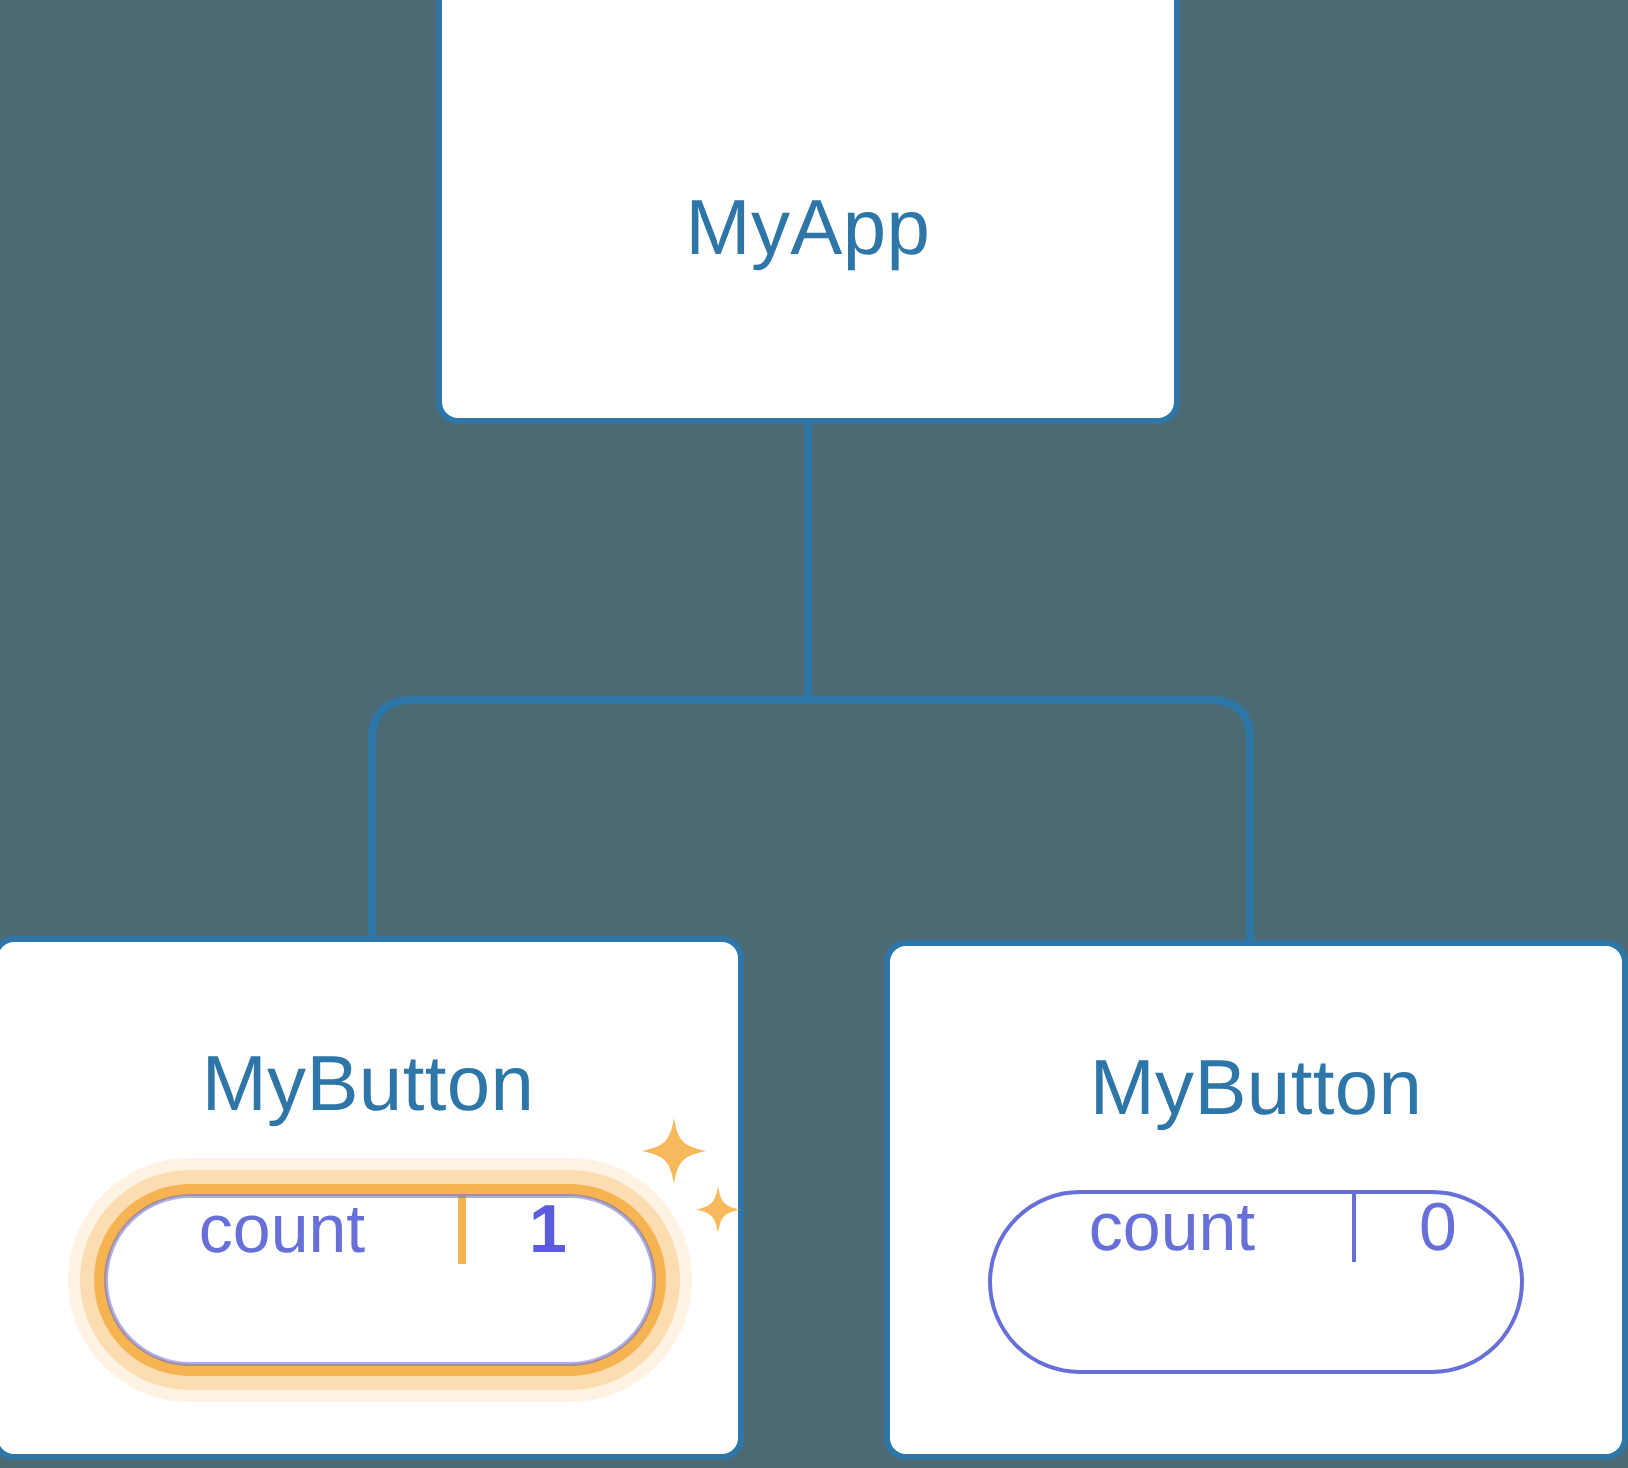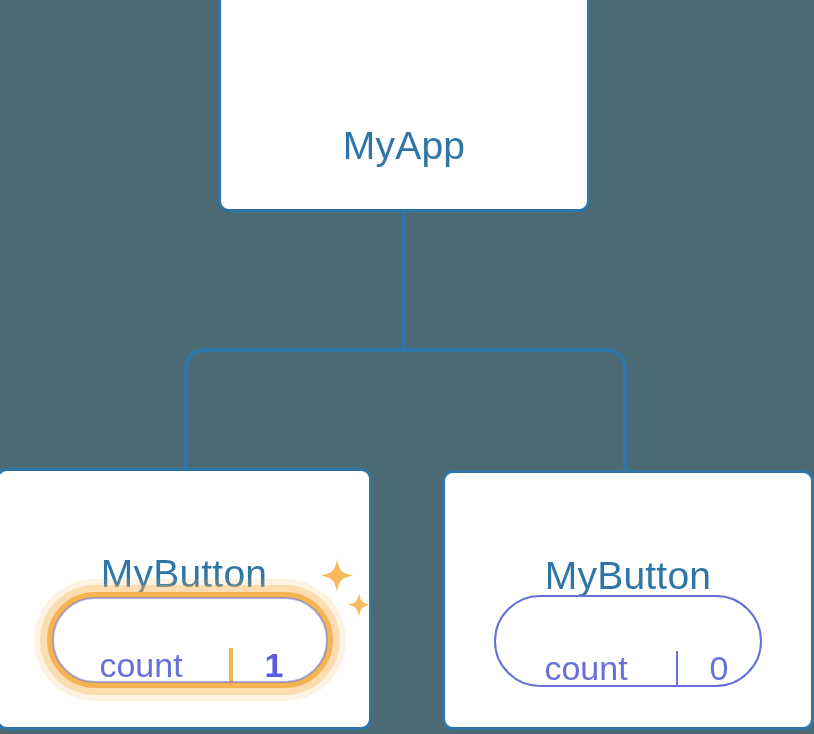--- a/index.html
+++ b/index.html
@@ -66,40 +66,39 @@
     position: absolute;
     left: 0;
     width: 100%;
     text-align: center;
     color: #2e76a8;
     font-size: 39px;
     font-weight: 400;
     letter-spacing: 0.2px;
     line-height: 1;
     white-space: nowrap;
-    margin-top: 31px;
   }
 
   #node-root .node-title {
     top: 104px;
   }
 
   #node-child-left .node-title {
     top: 52px;
   }
 
   #node-child-right .node-title {
     top: 52px;
   }
 
   
   .state-pill {
     position: absolute;
     display: flex;
-    align-items: flex-end;
+    align-items: flex-start;
     box-sizing: border-box;
     background: #ffffff;
   }
 
   .pill-key,
   .pill-value {
     display: flex;
     align-items: center;
     justify-content: center;
     line-height: 1;

